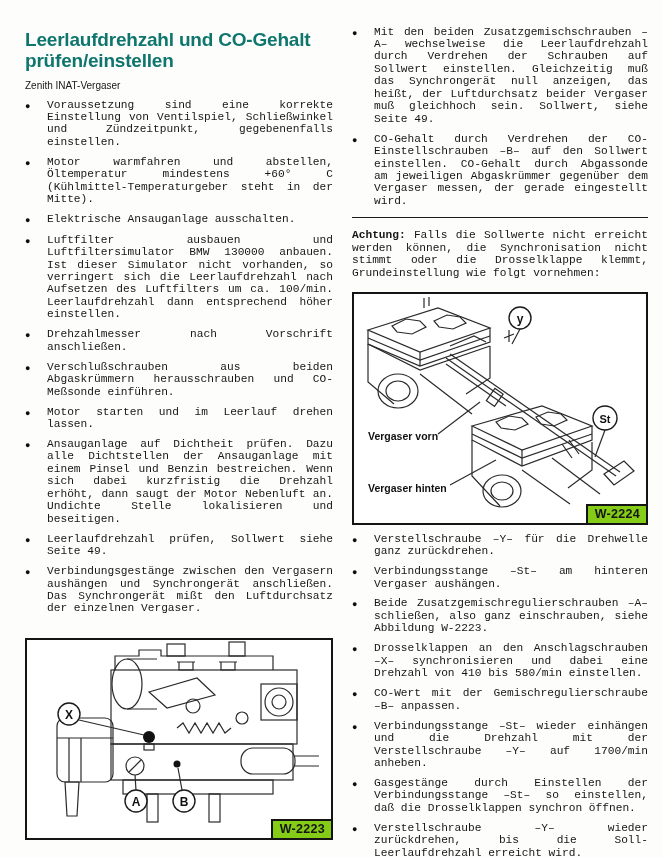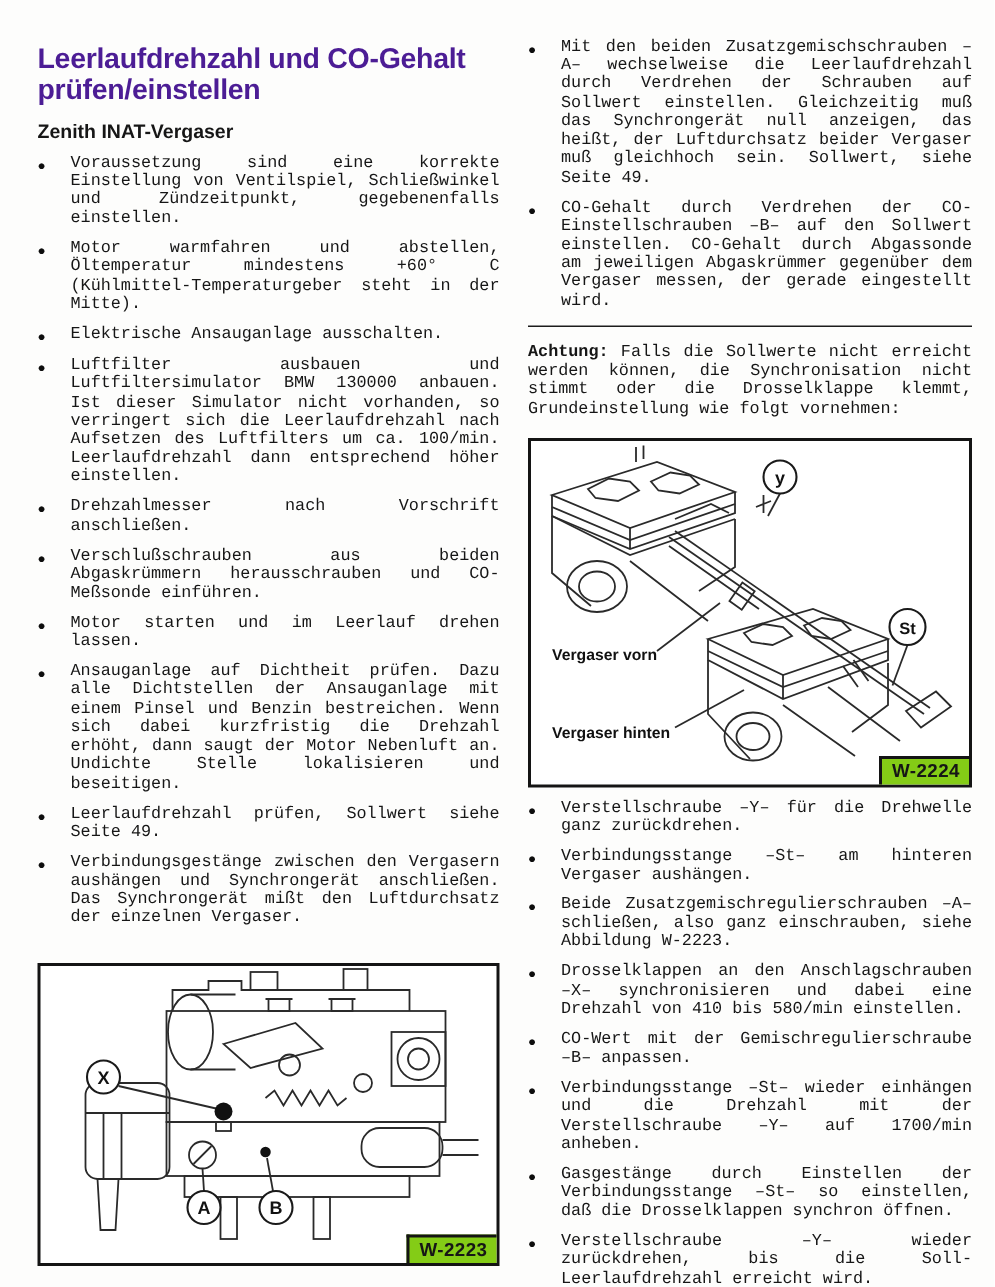--- a/index.html
+++ b/index.html
@@ -12,23 +12,23 @@
     font-family: "Liberation Sans", "DejaVu Sans", sans-serif;
     padding: 18px 15px 0 25px;
     overflow: hidden;
   }
   .cols { display: flex; gap: 19px; }
   .col-left  { width: 308px; flex: 0 0 308px; }
   .col-right { width: 296px; flex: 0 0 296px; }
 
   h1.title {
     font-size: 19px; line-height: 21px; font-weight: bold;
-    letter-spacing: -0.2px; margin-top: 11px; color:#4c1d95;
-  }
-  .subtitle { font-size: 13px; font-weight: bold; margin-top: 9px; }
+    letter-spacing: -0.2px; margin-top: 11px; color:#0f766e;
+  }
+  .subtitle { font-size: 10px; font-weight: normal; margin-top: 9px; }
   p.body, .li-text {
     font-size: 11.2px; line-height: 12.45px; text-align: justify; font-family: Liberation Mono, monospace;
   }
   p.intro { margin-top: 13px; }
   ul.blist { list-style: none; margin-top: 3px; }
   ul.blist li { display: flex; margin-top: 7.5px; }
   .bullet {
     flex: 0 0 22px; width: 22px;
     font-size: 9px; line-height: 12px; padding-top: 1px; color: #0d0d0d;
   }

